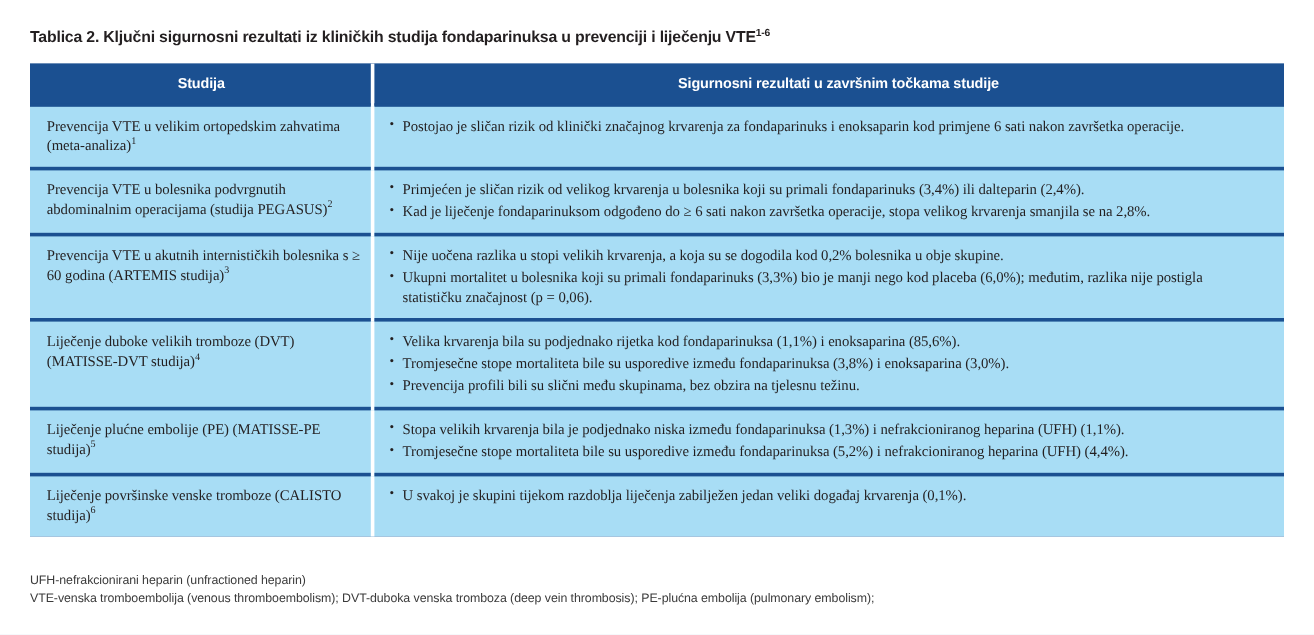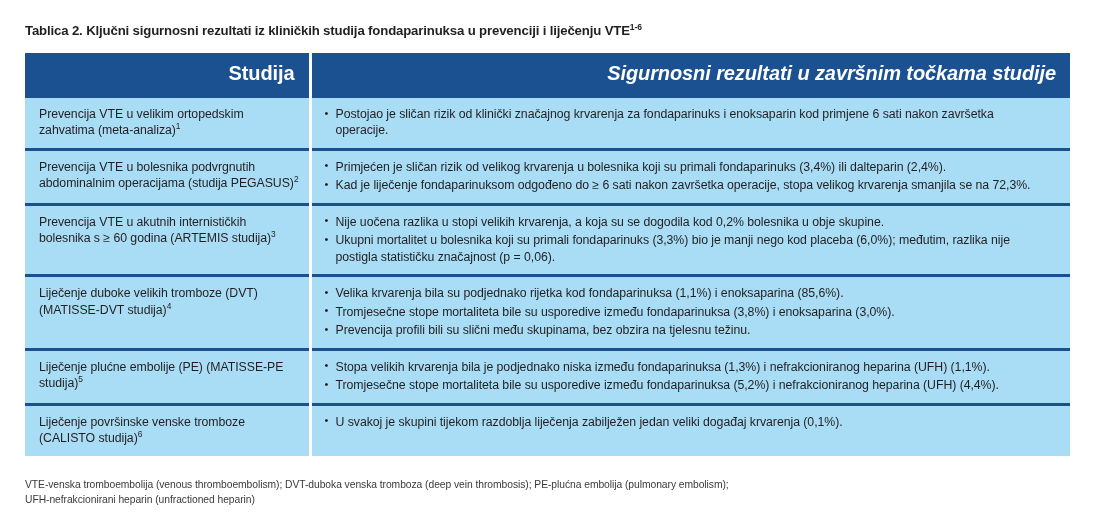--- a/index.html
+++ b/index.html
@@ -49,40 +49,41 @@
     border-collapse: collapse;
     table-layout: fixed;
     background: #1b4f8f;
   }
   .safety-table col.c-study  { width: 285px; }
   .safety-table col.c-result { width: 760px; }
 
   .safety-table thead th {
     background: #1b5091;
     color: #ffffff;
-    font-size: 20px;
+    font-size: 12px;
     font-weight: bold;
-    text-align: right;
+    text-align: center;
     padding: 9px 14px 10px 14px;
     letter-spacing: -0.1px;
     vertical-align: middle;
     border: none;
   }
   .safety-table thead th.th-study  { padding-left: 16px; }
-  .safety-table thead th.th-result { padding-left: 30px; border-left: 3px solid #ffffff; font-style: italic; }
+  .safety-table thead th.th-result { padding-left: 30px; border-left: 3px solid #ffffff; }
 
   .safety-table tbody td {
     background: #a8ddf5;
     vertical-align: top;
     font-size: 12.3px;
     line-height: 1.34;
     color: #231f20;
     padding: 8px 12px 9px 14px;
     border-top: 3px solid #1b5091;
     letter-spacing: -0.05px;
+    font-family: Liberation Serif, serif;
   }
   .safety-table tbody tr:first-child td { border-top: 3px solid #1b5091; }
   .safety-table tbody td.td-result {
     border-left: 3px solid #ffffff;
     padding-left: 13px;
     padding-right: 24px;
   }
   .safety-table tbody td.td-study {
     padding-right: 8px;
   }
@@ -154,21 +155,21 @@
             <ul class="bullets">
               <li>Postojao je sličan rizik od klinički značajnog krvarenja za fondaparinuks i enoksaparin kod primjene 6 sati nakon završetka operacije.</li>
             </ul>
           </td>
         </tr>
         <tr>
           <td class="td-study"><span>Prevencija VTE u bolesnika podvrgnutih abdominalnim operacijama (studija PEGASUS)</span><sup>2</sup></td>
           <td class="td-result">
             <ul class="bullets">
               <li>Primjećen je sličan rizik od velikog krvarenja u bolesnika koji su primali fondaparinuks (3,4%) ili dalteparin (2,4%).</li>
-              <li>Kad je liječenje fondaparinuksom odgođeno do ≥ 6 sati nakon završetka operacije, stopa velikog krvarenja smanjila se na 72,3%.</li>
+              <li>Kad je liječenje fondaparinuksom odgođeno do ≥ 6 sati nakon završetka operacije, stopa velikog krvarenja smanjila se na 2,8%.</li>
             </ul>
           </td>
         </tr>
         <tr>
           <td class="td-study"><span>Prevencija VTE u akutnih internističkih bolesnika s ≥ 60 godina (ARTEMIS studija)</span><sup>3</sup></td>
           <td class="td-result">
             <ul class="bullets">
               <li>Nije uočena razlika u stopi velikih krvarenja, a koja su se dogodila kod 0,2% bolesnika u obje skupine.</li>
               <li>Ukupni mortalitet u bolesnika koji su primali fondaparinuks (3,3%) bio je manji nego kod placeba (6,0%); međutim, razlika nije postigla statističku značajnost (p = 0,06).</li>
             </ul>
@@ -198,17 +199,17 @@
           <td class="td-result">
             <ul class="bullets">
               <li>U svakoj je skupini tijekom razdoblja liječenja zabilježen jedan veliki događaj krvarenja (0,1%).</li>
             </ul>
           </td>
         </tr>
       </tbody>
   </table>
 
   <div class="footnote">
+    <div>UFH-nefrakcionirani heparin  (unfractioned heparin)</div>
     <div>VTE-venska tromboembolija (venous thromboembolism); DVT-duboka venska tromboza (deep vein thrombosis); PE-plućna embolija (pulmonary embolism);</div>
-    <div>UFH-nefrakcionirani heparin  (unfractioned heparin)</div>
   </div>
 
 </div>
 
 </body></html>

